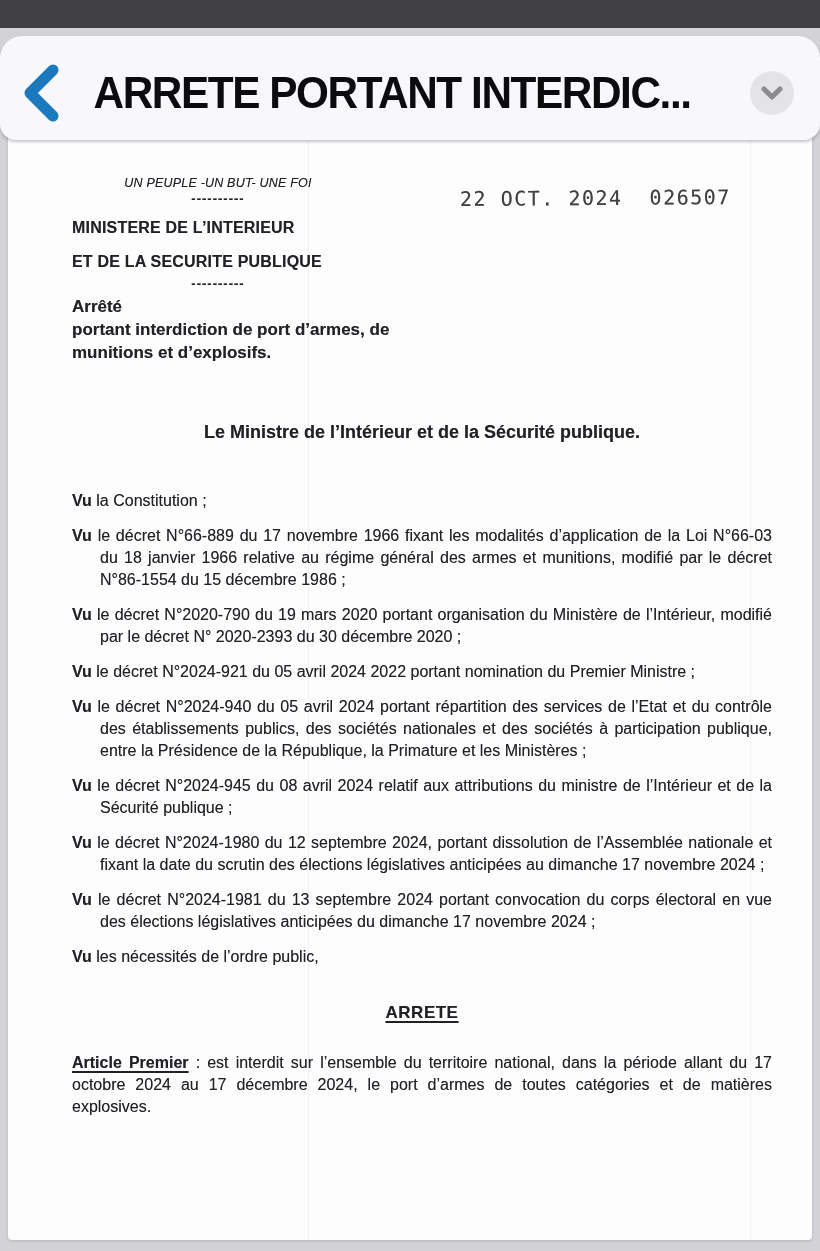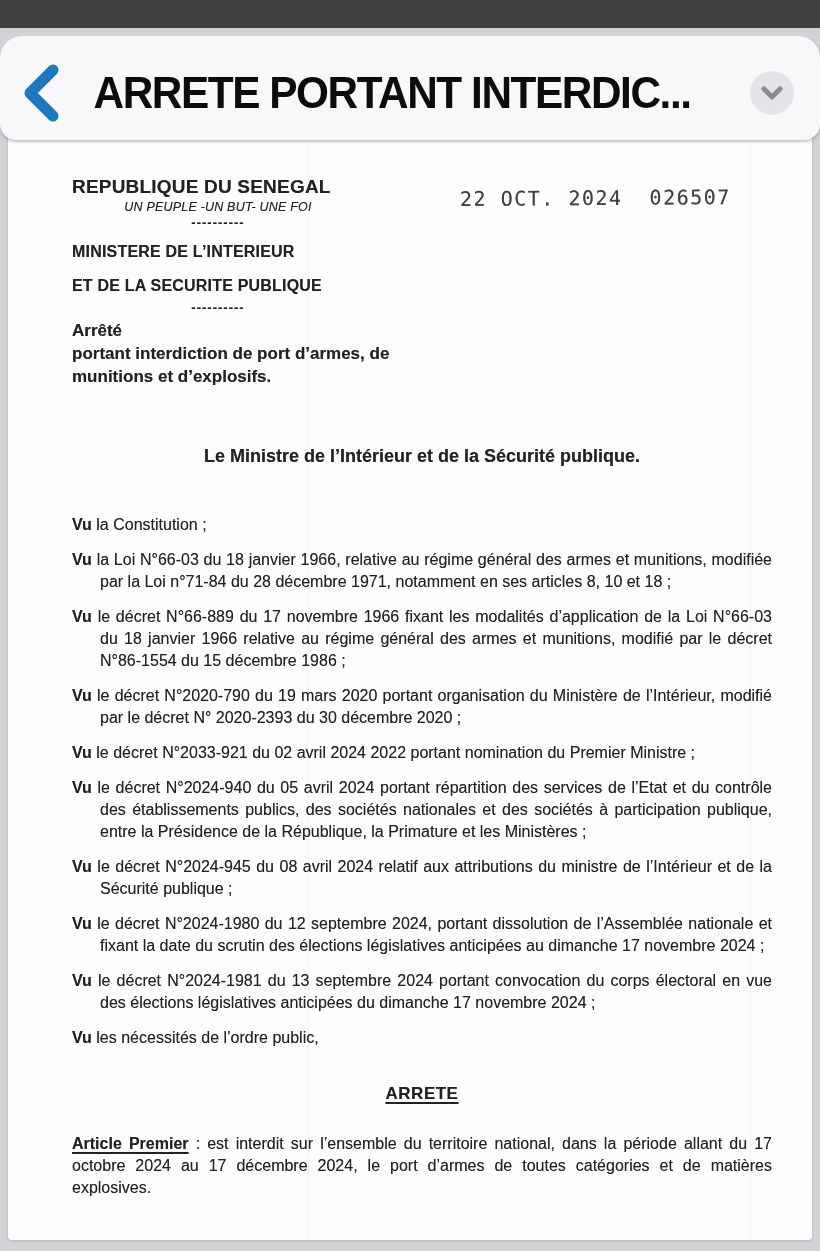--- a/index.html
+++ b/index.html
@@ -135,43 +135,41 @@
       <svg width="22" height="14" viewBox="0 0 22 14">
         <polyline points="3,3 11,11 19,3" fill="none" stroke="#8b8b90" stroke-width="5" stroke-linecap="round" stroke-linejoin="round"></polyline>
       </svg>
     </button>
   </header>
 
   <main class="viewer">
     <section class="page">
 
       <div class="letterhead">
-        <div class="lh-country">REPUBLIQUE DU SENEGAL</div>
         <div class="lh-motto">UN PEUPLE -UN BUT- UNE FOI</div>
         <div class="lh-sep">----------</div>
         <div class="lh-min">MINISTERE DE L’INTERIEUR</div>
         <div class="lh-min">ET DE LA SECURITE PUBLIQUE</div>
         <div class="lh-sep sep2">----------</div>
       </div>
 
       <div class="stamp">22 OCT. 2024  026507</div>
 
       <div class="subject">
         <div class="subject-line1">Arrêté</div>
         <div class="subject-line2">portant interdiction de port d’armes, de munitions et d’explosifs.</div>
       </div>
 
       <h2 class="minister-title">Le Ministre de l’Intérieur et de la Sécurité publique.</h2>
 
       <div class="visas">
         <p class="visa"><b class="lead">Vu</b> <span>la Constitution ;</span></p>
-        <p class="visa"><b class="lead">Vu</b> <span>la Loi N°66-03 du 18 janvier 1966, relative au régime général des armes et munitions, modifiée par la Loi n°71-84 du 28 décembre 1971, notamment en ses articles 8, 10 et 18 ;</span></p>
         <p class="visa"><b class="lead">Vu</b> <span>le décret N°66-889 du 17 novembre 1966 fixant les modalités d’application de la Loi N°66-03 du 18 janvier 1966 relative au régime général des armes et munitions, modifié par le décret N°86-1554 du 15 décembre 1986 ;</span></p>
         <p class="visa"><b class="lead">Vu</b> <span>le décret N°2020-790 du 19 mars 2020 portant organisation du Ministère de l’Intérieur, modifié par le décret N° 2020-2393 du 30 décembre 2020 ;</span></p>
-        <p class="visa"><b class="lead">Vu</b> <span>le décret N°2033-921 du 02 avril 2024 2022 portant nomination du Premier Ministre ;</span></p>
+        <p class="visa"><b class="lead">Vu</b> <span>le décret N°2024-921 du 05 avril 2024 2022 portant nomination du Premier Ministre ;</span></p>
         <p class="visa"><b class="lead">Vu</b> <span>le décret N°2024-940 du 05 avril 2024 portant répartition des services de l’Etat et du contrôle des établissements publics, des sociétés nationales et des sociétés à participation publique, entre la Présidence de la République, la Primature et les Ministères ;</span></p>
         <p class="visa"><b class="lead">Vu</b> <span>le décret N°2024-945 du 08 avril 2024 relatif aux attributions du ministre de l’Intérieur et de la Sécurité publique ;</span></p>
         <p class="visa"><b class="lead">Vu</b> <span>le décret N°2024-1980 du 12 septembre 2024, portant dissolution de l’Assemblée nationale et fixant la date du scrutin des élections législatives anticipées au dimanche 17 novembre 2024 ;</span></p>
         <p class="visa"><b class="lead">Vu</b> <span>le décret N°2024-1981 du 13 septembre 2024 portant convocation du corps électoral en vue des élections législatives anticipées du dimanche 17 novembre 2024 ;</span></p>
         <p class="visa"><b class="lead">Vu</b> <span>les nécessités de l’ordre public,</span></p>
       </div>
 
       <h3 class="arrete">ARRETE</h3>
 
       <p class="article"><b class="article-lead">Article Premier</b><span> : est interdit sur l’ensemble du territoire national, dans la période allant du 17 octobre 2024 au 17 décembre 2024, le port d’armes de toutes catégories et de matières explosives.</span></p>

